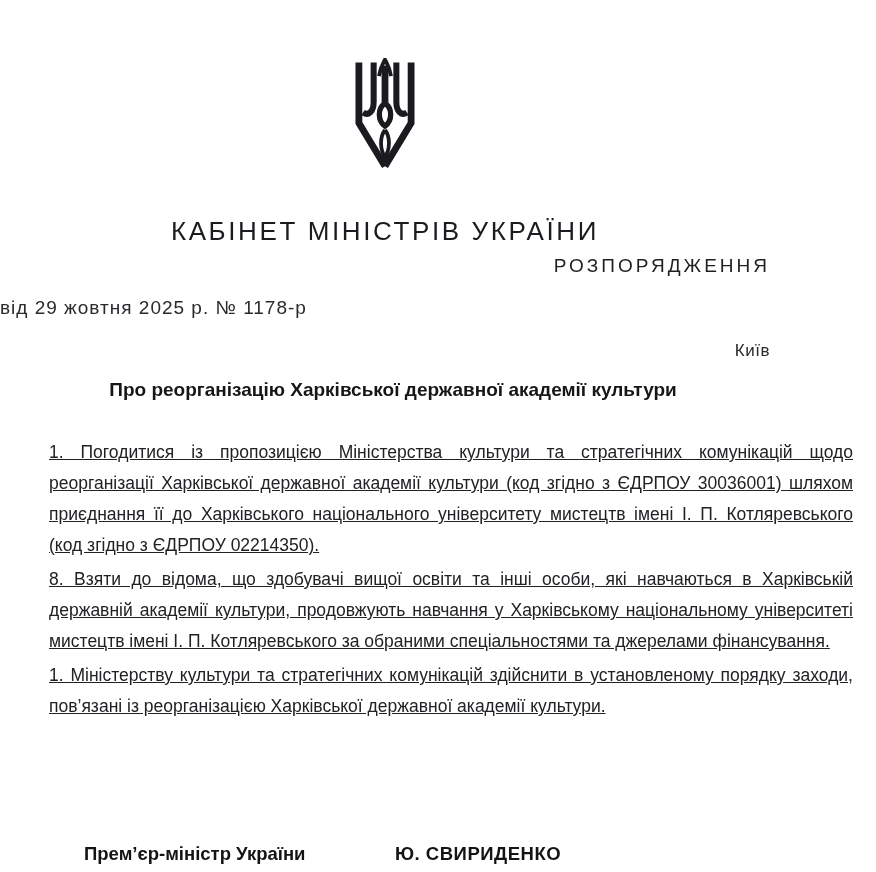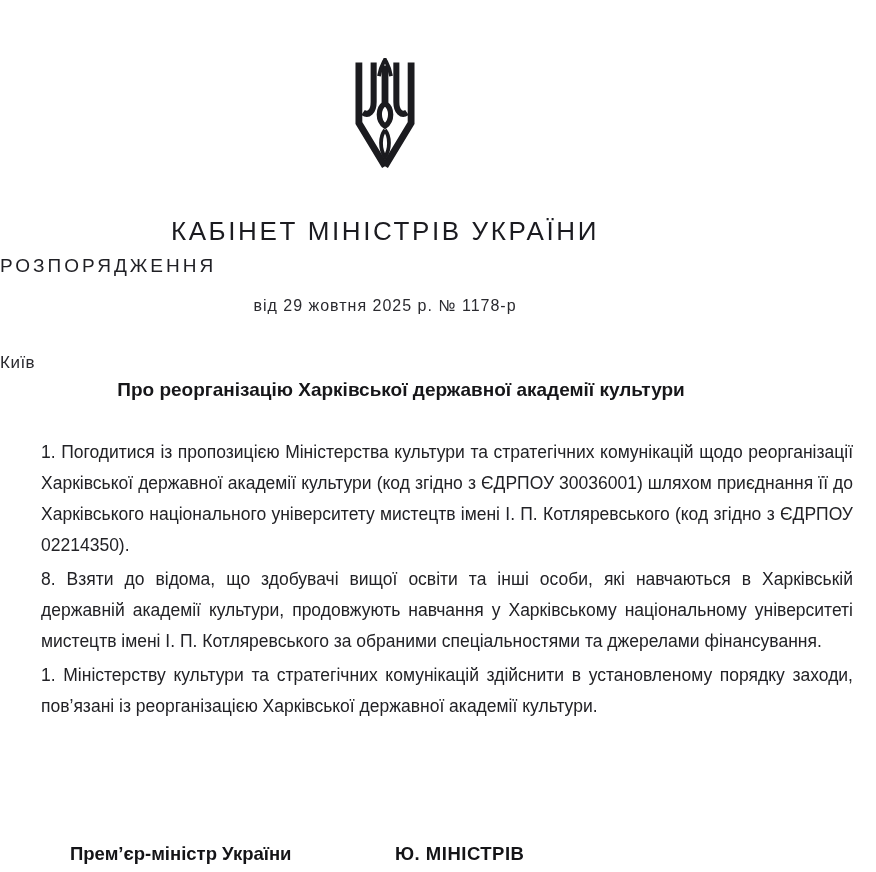--- a/index.html
+++ b/index.html
@@ -34,83 +34,82 @@
     letter-spacing: 2.6px;
     color: #1b1b20;
     white-space: nowrap;
     margin-top: 20px;
   }
   .doc-type {
     position: absolute;
     top: 255px;
     left: 0;
     width: 770px;
-    text-align: left;
+    text-align: right;
     font-size: 19px;
     font-weight: 500;
     letter-spacing: 3px;
     color: #1f1f24;
   }
   .date-line {
     position: absolute;
     top: 297px;
     left: 0;
     width: 770px;
-    text-align: center;
-    font-size: 16px;
+    font-size: 19px;
     font-weight: 400;
     letter-spacing: 1px;
     color: #2a2a2f;
   }
   .city {
     position: absolute;
     top: 341px;
     left: 0;
     width: 770px;
-    text-align: left;
+    text-align: right;
     font-size: 17px;
     letter-spacing: 0.5px;
     color: #2a2a2f;
-    margin-top: 12px;
   }
   .doc-title {
     position: absolute;
     top: 379px;
-    left: 16px;
+    left: 8px;
     width: 770px;
     text-align: center;
     font-size: 19px;
     font-weight: 700;
     color: #161619;
   }
   .doc-body {
     position: absolute;
     top: 437px;
     left: 37px;
     width: 816px;
   }
   .doc-body p {
-    margin: 0 0 3px 4px;
+    margin: 0 0 3px 12px;
     font-size: 17.5px;
     line-height: 31px;
     text-align: justify;
     color: #222226;
+    text-decoration: underline;
   }
   .signature-row {
     position: absolute;
     top: 843px;
     left: 0;
     width: 876px;
     font-weight: 700;
     font-size: 18.5px;
     color: #141417;
   }
   .sig-position {
     position: absolute;
-    left: 70px;
+    left: 84px;
     top: 0;
     white-space: nowrap;
   }
   .sig-name {
     position: absolute;
     left: 395px;
     top: 0;
     letter-spacing: 0.5px;
     white-space: nowrap;
   }
@@ -146,16 +145,16 @@
   <div class="doc-title">Про реорганізацію Харківської державної академії культури</div>
 
   <div class="doc-body">
     <p>1. Погодитися із пропозицією Міністерства культури та стратегічних комунікацій щодо реорганізації Харківської державної академії культури (код згідно з ЄДРПОУ 30036001) шляхом приєднання її до Харківського національного університету мистецтв імені І. П. Котляревського (код згідно з ЄДРПОУ 02214350).</p>
     <p>8. Взяти до відома, що здобувачі вищої освіти та інші особи, які навчаються в Харківській державній академії культури, продовжують навчання у Харківському національному університеті мистецтв імені І. П. Котляревського за обраними спеціальностями та джерелами фінансування.</p>
     <p>1. Міністерству культури та стратегічних комунікацій здійснити в установленому порядку заходи, пов’язані із реорганізацією Харківської державної академії культури.</p>
   </div>
 
   <div class="signature-row">
     <span class="sig-position">Прем’єр-міністр України</span>
-    <span class="sig-name">Ю. МІНІСТРІВ</span>
+    <span class="sig-name">Ю. СВИРИДЕНКО</span>
   </div>
 
 </div>
 
 </body></html>

